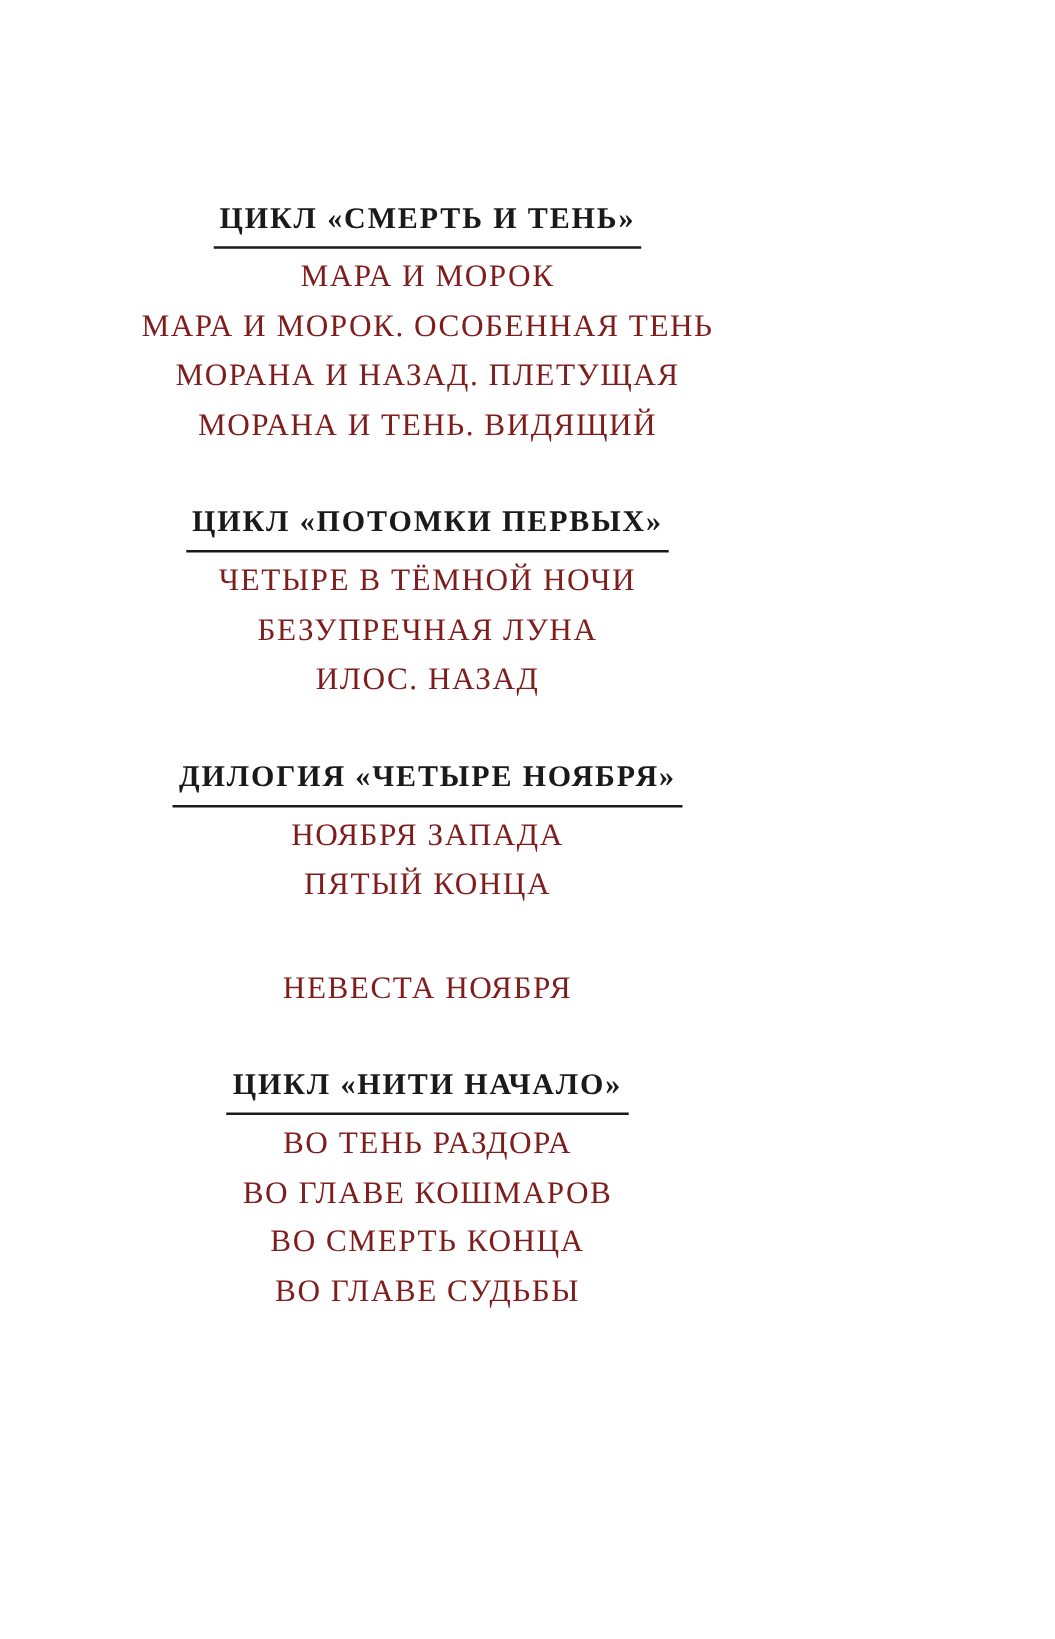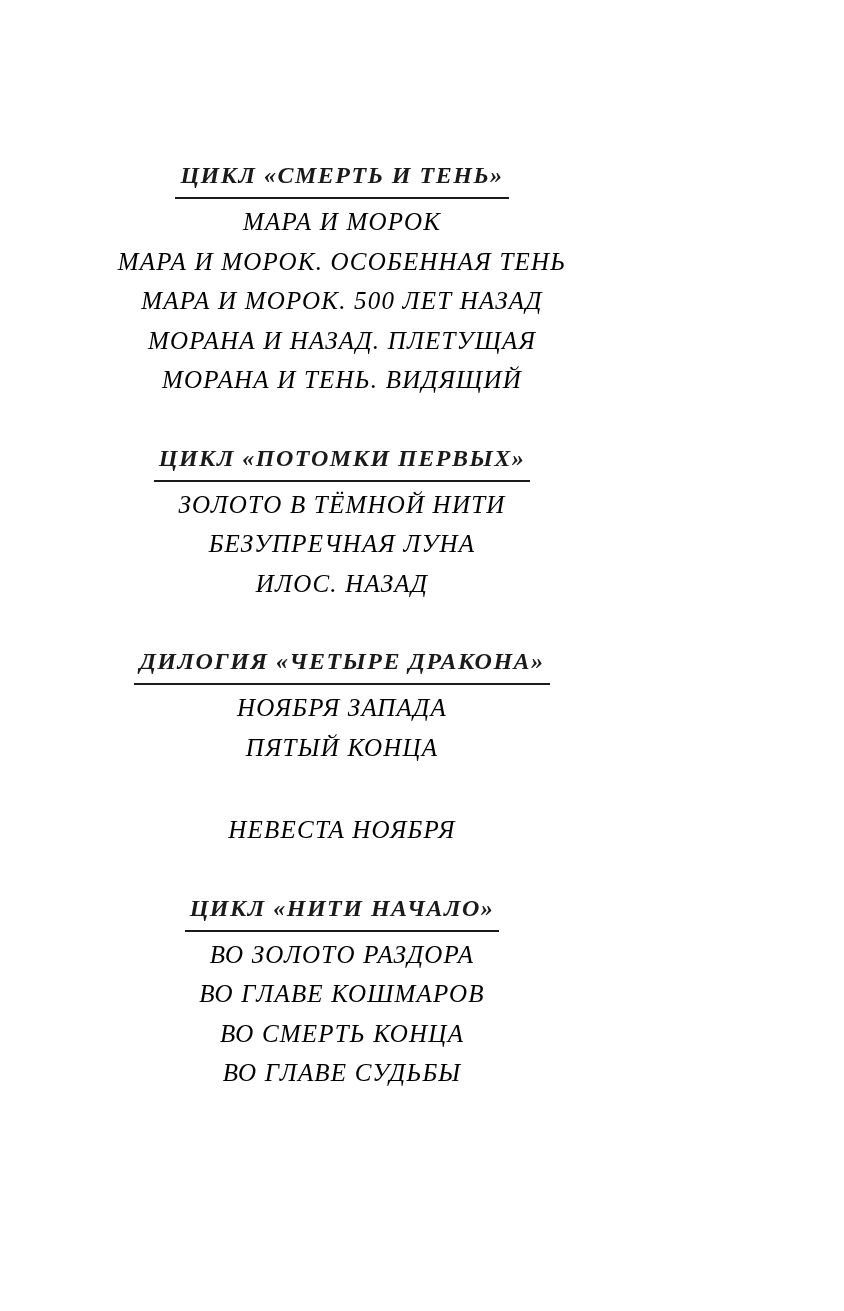--- a/index.html
+++ b/index.html
@@ -11,76 +11,74 @@
     position: relative;
     width: 684px;
     height: 1311px;
     background: #ffffff;
     font-family: "Liberation Serif", "DejaVu Serif", serif;
     color: #1f1f1f;
     text-align: center;
     box-sizing: border-box;
     padding-top: 160px;
     overflow: hidden;
-    font-style: italic;
   }
   .book-section {
     margin-bottom: 43px;
   }
   .section-heading {
     display: inline-block;
     margin: 0 0 3px 0;
     font-size: 24px;
     font-weight: bold;
     line-height: 30px;
     letter-spacing: 1.5px;
     color: #1a1a1a;
     border-bottom: 2px solid #1a1a1a;
     padding: 0 5px 7px 5px;
   }
   .book-title {
     font-size: 25px;
     font-weight: 400;
     line-height: 39.5px;
     letter-spacing: 1.2px;
-    color: #000000;
+    color: #7f1d1d;
   }
 </style>
 </head>
 <body>
 
 <div class="page">
 
   <section class="book-section">
     <h2 class="section-heading">ЦИКЛ «СМЕРТЬ И ТЕНЬ»</h2>
     <div class="book-title">МАРА И МОРОК</div>
     <div class="book-title">МАРА И МОРОК. ОСОБЕННАЯ ТЕНЬ</div>
-    <div class="book-title">МАРА И МОРОК. 500 ЛЕТ НАЗАД</div>
     <div class="book-title">МОРАНА И НАЗАД. ПЛЕТУЩАЯ</div>
     <div class="book-title">МОРАНА И ТЕНЬ. ВИДЯЩИЙ</div>
   </section>
 
   <section class="book-section">
     <h2 class="section-heading">ЦИКЛ «ПОТОМКИ ПЕРВЫХ»</h2>
-    <div class="book-title">ЗОЛОТО В ТЁМНОЙ НИТИ</div>
+    <div class="book-title">ЧЕТЫРЕ В ТЁМНОЙ НОЧИ</div>
     <div class="book-title">БЕЗУПРЕЧНАЯ ЛУНА</div>
     <div class="book-title">ИЛОС. НАЗАД</div>
   </section>
 
   <section class="book-section">
-    <h2 class="section-heading">ДИЛОГИЯ «ЧЕТЫРЕ ДРАКОНА»</h2>
+    <h2 class="section-heading">ДИЛОГИЯ «ЧЕТЫРЕ НОЯБРЯ»</h2>
     <div class="book-title">НОЯБРЯ ЗАПАДА</div>
     <div class="book-title">ПЯТЫЙ КОНЦА</div>
   </section>
 
   <section class="book-section">
     <div class="book-title">НЕВЕСТА НОЯБРЯ</div>
   </section>
 
   <section class="book-section">
     <h2 class="section-heading">ЦИКЛ «НИТИ НАЧАЛО»</h2>
-    <div class="book-title">ВО ЗОЛОТО РАЗДОРА</div>
+    <div class="book-title">ВО ТЕНЬ РАЗДОРА</div>
     <div class="book-title">ВО ГЛАВЕ КОШМАРОВ</div>
     <div class="book-title">ВО СМЕРТЬ КОНЦА</div>
     <div class="book-title">ВО ГЛАВЕ СУДЬБЫ</div>
   </section>
 
 </div>
 
 </body></html>

